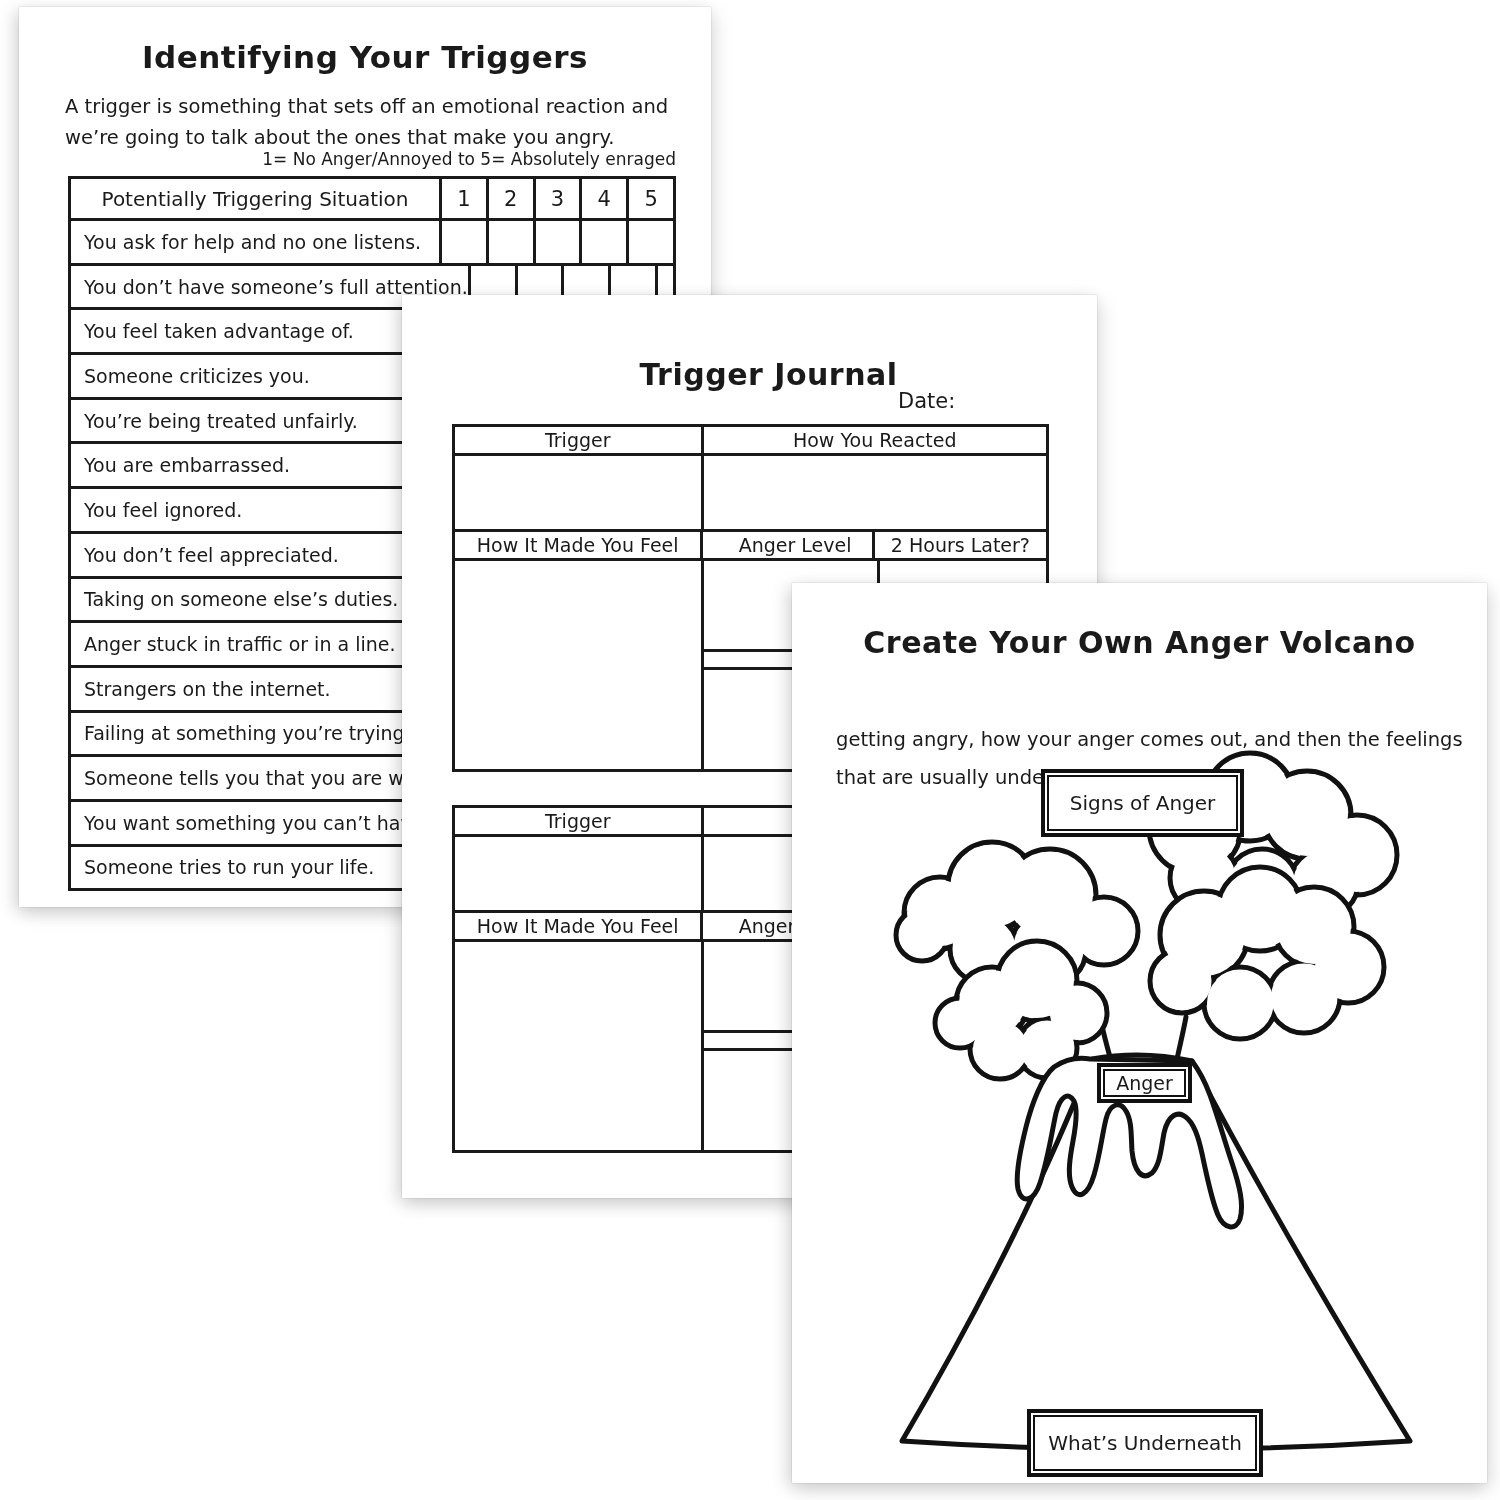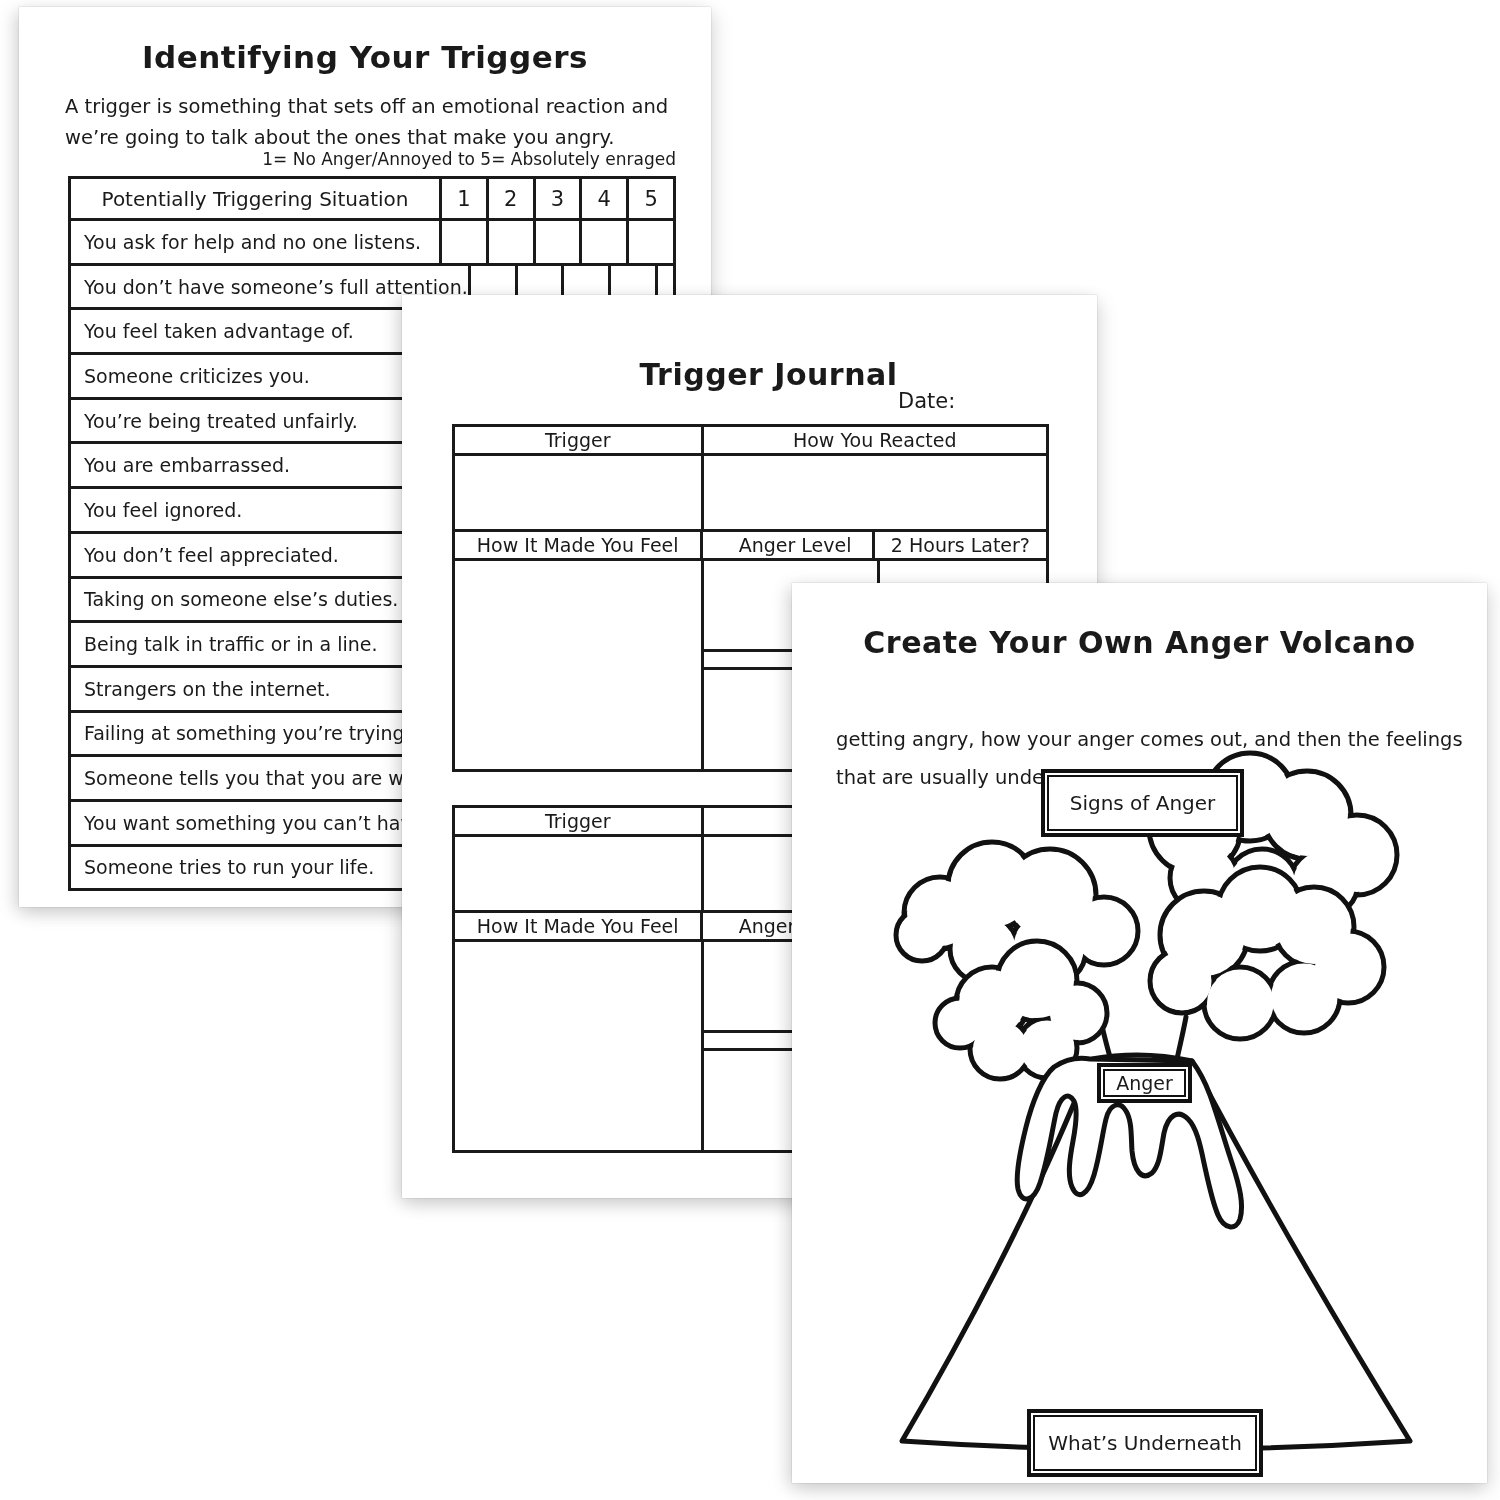--- a/index.html
+++ b/index.html
@@ -153,21 +153,21 @@
       </div>
       <div class="trow">
         <div class="sit-cell">Taking on someone else’s duties.</div>
         <div class="rate-cell"></div>
           <div class="rate-cell"></div>
           <div class="rate-cell"></div>
           <div class="rate-cell"></div>
           <div class="rate-cell"></div>
       </div>
       <div class="trow">
-        <div class="sit-cell">Being talk in traffic or in a line.</div>
+        <div class="sit-cell">Anger stuck in traffic or in a line.</div>
         <div class="rate-cell"></div>
           <div class="rate-cell"></div>
           <div class="rate-cell"></div>
           <div class="rate-cell"></div>
           <div class="rate-cell"></div>
       </div>
       <div class="trow">
         <div class="sit-cell">Strangers on the internet.</div>
         <div class="rate-cell"></div>
           <div class="rate-cell"></div>

